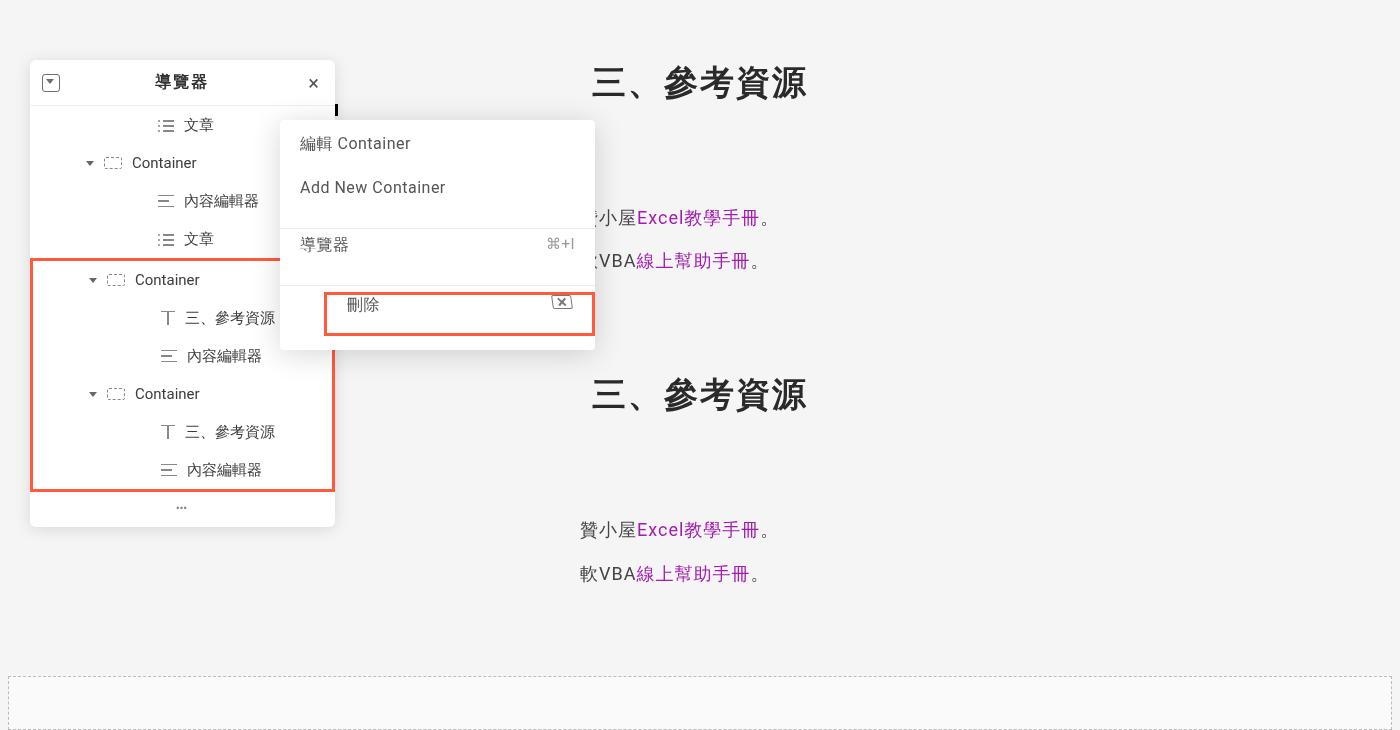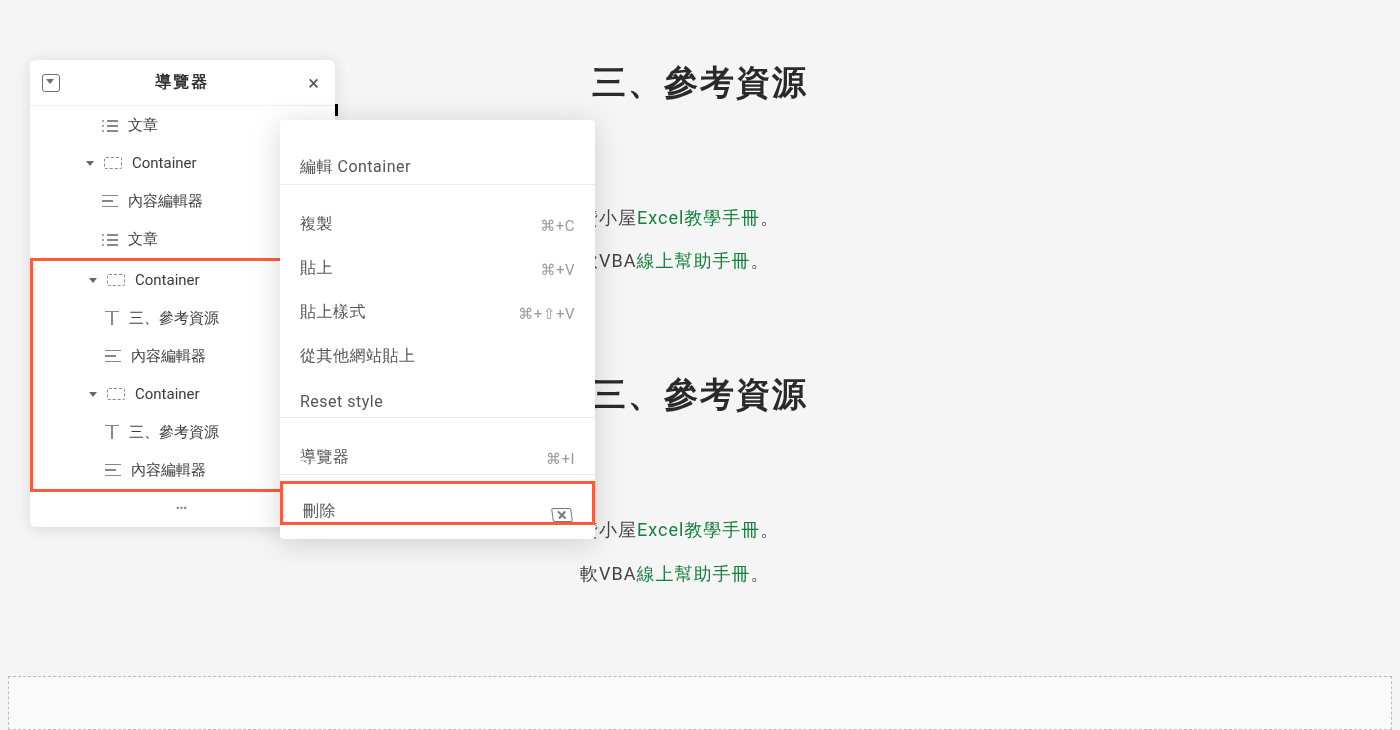--- a/index.html
+++ b/index.html
@@ -35,21 +35,21 @@
       margin-bottom: 90px;
       letter-spacing: 2px;
     }
 
     .content-line {
       line-height: 2.4;
       letter-spacing: 1px;
     }
 
     .content-link {
-      color: #15803d;
+      color: #a21caf;
       text-decoration: none;
     }
 
     
     .dashed-box {
       position: absolute;
       left: 8px;
       right: 8px;
       bottom: 0;
       height: 54px;
@@ -213,25 +213,25 @@
       box-shadow: 0 4px 30px rgba(0,0,0,.16);
       border-radius: 4px;
       z-index: 200;
       padding: 8px 0;
     }
 
     .menu-group {
       border-bottom: 1px solid #eaeaea;
       padding: 6px 0;
     }
-    .menu-group:last-child { border-bottom: none; }
+    .menu-group:last-child { border-bottom: none; margin-left: 44px; }
 
     .menu-item {
       display: flex;
-      align-items: flex-end;
+      align-items: flex-start;
       justify-content: space-between;
       height: 44px;
       padding: 0 20px;
       font-size: 16px;
       color: #555;
       cursor: pointer;
       letter-spacing: .5px;
     }
 
     .shortcut {
@@ -276,21 +276,21 @@
       width: 1400px;
     }
 
     .paragraph-centered {
       margin-left: 580px;
       text-align: left;
       font-size: 18px;
       color: #444;
     }
     .lvl1 { padding-left: 56px; }
-    .lvl2 { padding-left: 54px; }
+    .lvl2 { padding-left: 110px; }
   </style>
 </head>
 <body>
 
 <div class="page-content content-canvas">
   <div class="inner-content">
 
     <div class="content-block">
       <h2 class="content-heading">三、參考資源</h2>
       <div class="paragraph-centered">
@@ -392,39 +392,22 @@
       </div>
       <div class="tree-more">…</div>
     </div>
 </div>
 
 <div class="context-menu" id="context-menu">
     <div class="menu-group">
       <div class="menu-item">
         <span>編輯 Container</span>
       </div>
-    </div>
-    <div class="menu-group">
       <div class="menu-item">
-        <span>複製</span>
-        <span class="shortcut">⌘+C</span>
-      </div>
-      <div class="menu-item">
-        <span>貼上</span>
-        <span class="shortcut">⌘+V</span>
-      </div>
-      <div class="menu-item">
-        <span>貼上樣式</span>
-        <span class="shortcut">⌘+⇧+V</span>
-      </div>
-      <div class="menu-item">
-        <span>從其他網站貼上</span>
-      </div>
-      <div class="menu-item">
-        <span>Reset style</span>
+        <span>Add New Container</span>
       </div>
     </div>
     <div class="menu-group">
       <div class="menu-item">
         <span>導覽器</span>
         <span class="shortcut">⌘+I</span>
       </div>
     </div>
     <div class="menu-group">
       <div class="menu-item highlighted">

